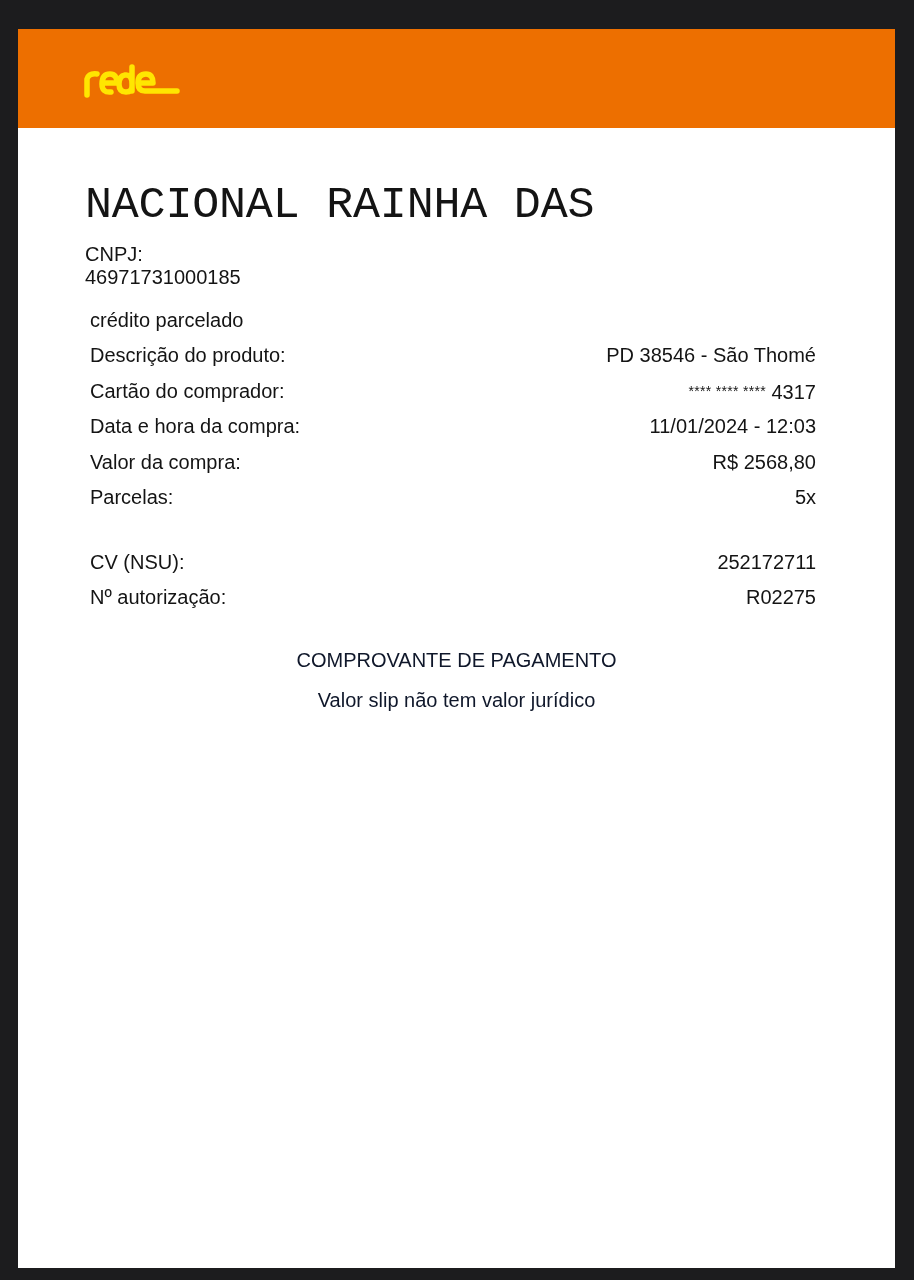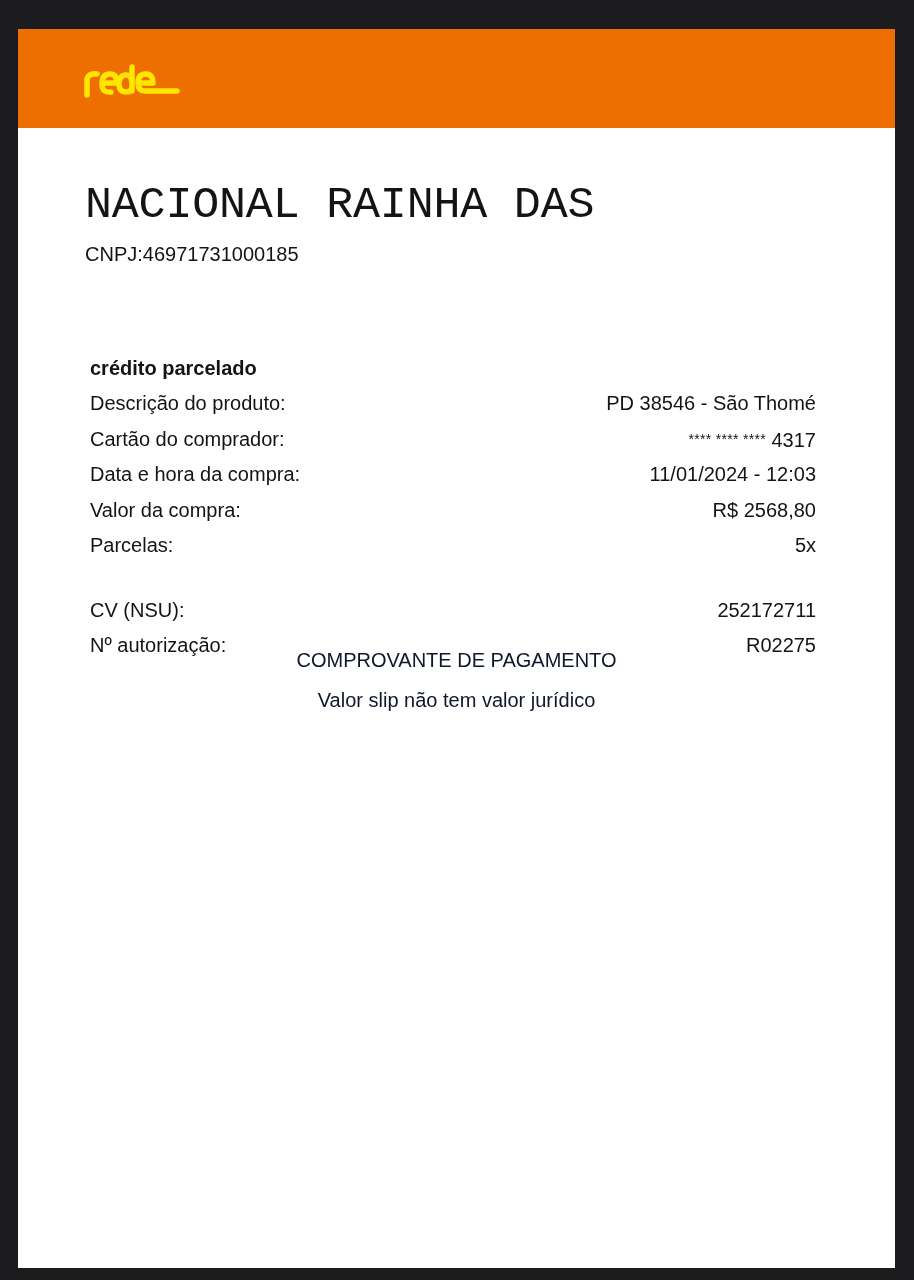--- a/index.html
+++ b/index.html
@@ -45,35 +45,35 @@
       font-family: Liberation Mono, monospace;
     }
     .cnpj-row {
       position: absolute;
       left: 67px;
       top: 214px;
       width: 737px;
       font-size: 20px;
       color: #141414;
       display: flex;
-      justify-content: flex-start;
+      justify-content: flex-end;
+      flex-direction: column;
     }
     .details {
       position: absolute;
       left: 72px;
       top: 277px;
       width: 726px;
       font-size: 20px;
       color: #141414;
     }
     .section-title {
-      font-weight: bold;
+      font-weight: normal;
       height: 35px;
       line-height: 28px;
-      margin-top: 48px;
     }
     .row {
       display: flex;
       justify-content: space-between;
       height: 35.5px;
       line-height: 28px;
     }
     .row .value { text-align: center; }
     .card-value .mask {
       font-size: 14px;

